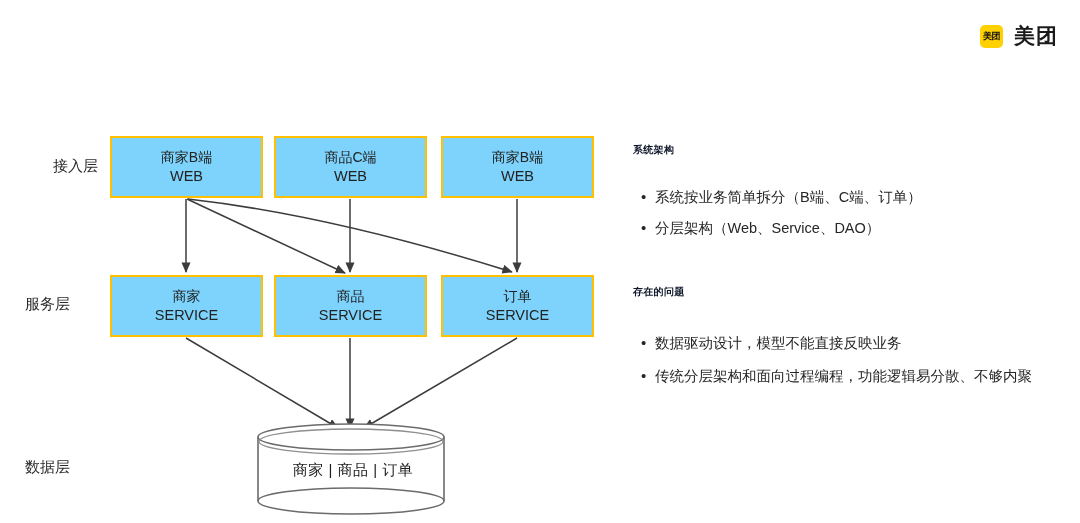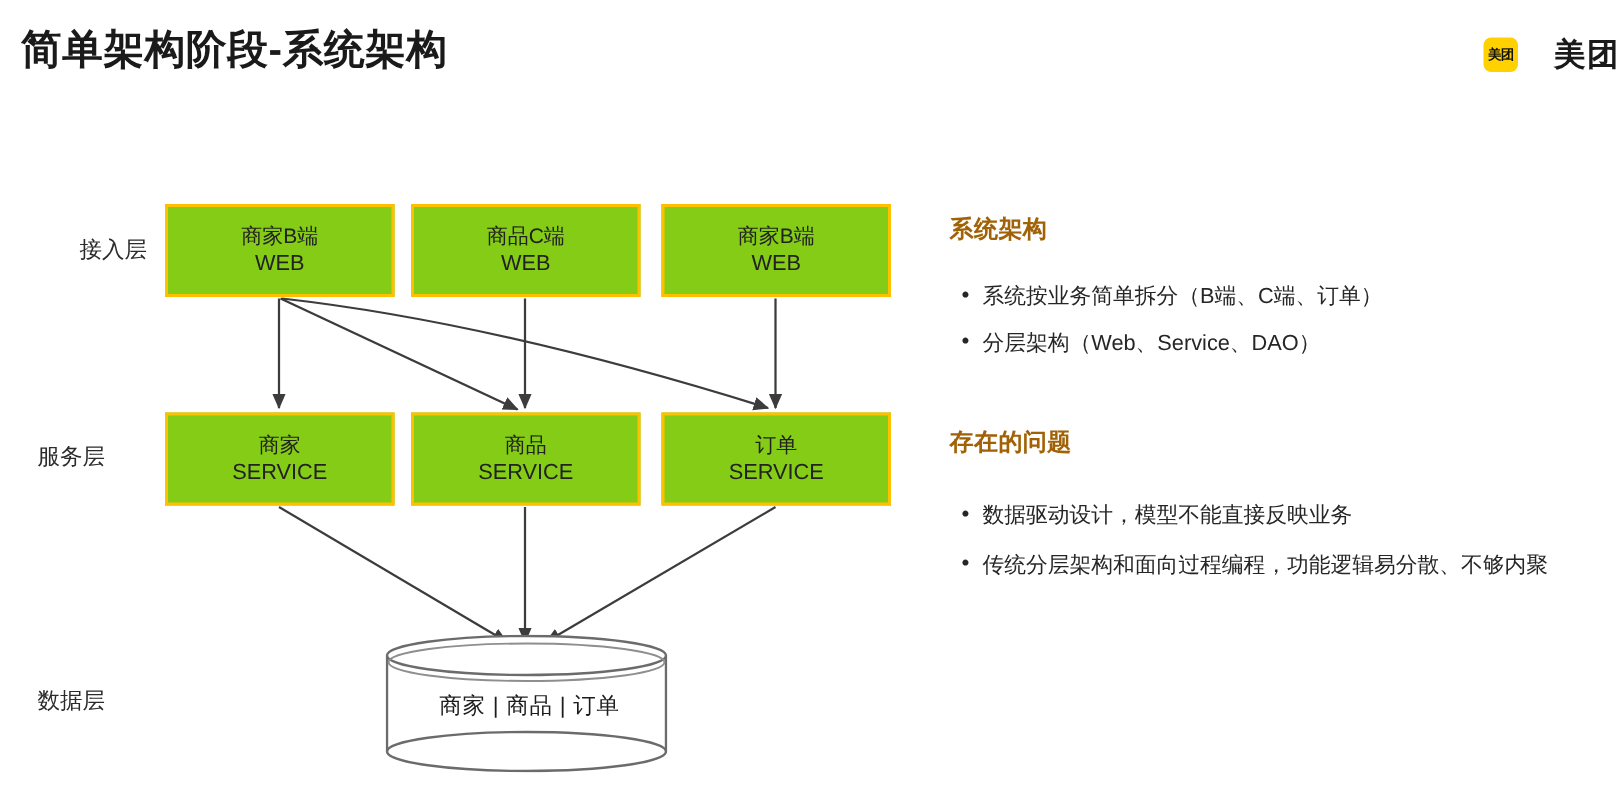--- a/index.html
+++ b/index.html
@@ -11,43 +11,43 @@
   }
   #slide { position: relative; width: 1080px; height: 523px; background: #fff; }
 
   
   #slide-title {
     position: absolute; left: 14px; top: 15px;
     font-size: 27px; font-weight: 700; color: #1a1a1a;
     letter-spacing: 0.5px; white-space: nowrap;
   }
   #brand-logo {
-    position: absolute; right: 0; top: 22px;
-    display: flex; align-items: center; gap: 24px; justify-content: space-between;
+    position: absolute; right: 22px; top: 22px;
+    display: flex; align-items: center; gap: 11px; justify-content: space-between;
   }
   #brand-mark {
     width: 23px; height: 23px; border-radius: 5px;
     background: #FFD100; color: #111;
     font-size: 9px; font-weight: 700; line-height: 23px;
     text-align: center; letter-spacing: -0.5px;
   }
   #brand-name { font-size: 21px; font-weight: 700; color: #1a1a1a; letter-spacing: 1px; }
 
   
   #diagram { position: absolute; left: 0; top: 0; width: 620px; height: 523px; }
   .layer-label {
     position: absolute; font-size: 15px; color: #2b2b2b; white-space: nowrap;
   }
   #label-access  { left: 25px; top: 157px; margin-left: 28px; }
   #label-service { left: 25px; top: 295px; }
   #label-data    { left: 25px; top: 458px; }
 
   .node-box {
     position: absolute; width: 153px; height: 62px;
-    border: 2px solid #FFC000; background: #84cc16;
+    border: 2px solid #FFC000; background: #7dd3fc;
     display: flex; flex-direction: column;
     align-items: center; justify-content: center;
     line-height: 1.34;
   }
   .node-box .l1 { font-size: 14px; color: #222; }
   .node-box .l2 { font-size: 14.5px; color: #222; }
 
   .row-web  { top: 136px; }
   .row-svc  { top: 275px; }
   .col-1 { left: 110px; }
@@ -59,21 +59,21 @@
     position: absolute; left: 257px; top: 461px; width: 192px;
     text-align: center; font-size: 15px; color: #1c1c1c;
     letter-spacing: 0.5px;
   }
 
   svg.edges { position: absolute; left: 0; top: 0; width: 620px; height: 523px; overflow: visible; }
 
   
   #notes { position: absolute; left: 633px; top: 0; width: 447px; height: 523px; }
   .note-head {
-    position: absolute; font-size: 16px; font-weight: 700; color: #a16207;
+    position: absolute; font-size: 10px; font-weight: 700; color: #0f172a;
     letter-spacing: 0.3px; white-space: nowrap;
   }
   #head-arch { top: 143px; left: 0; }
   #head-prob { top: 285px; left: 0; }
 
   .bullet {
     position: absolute; left: 8px; display: flex; align-items: flex-start;
     font-size: 14.5px; color: #262626; white-space: nowrap;
   }
   .bullet .dot {
@@ -83,21 +83,20 @@
   #b-arch-1 { top: 188px; }
   #b-arch-2 { top: 219px; }
   #b-prob-1 { top: 334px; }
   #b-prob-2 { top: 367px; }
 </style>
 </head>
 <body>
 
 <div id="slide">
 
-  <div id="slide-title">简单架构阶段-系统架构</div>
 
   <div id="brand-logo">
     <div id="brand-mark">美团</div>
     <div id="brand-name">美团</div>
   </div>
 
   <div id="diagram">
 
     <div class="layer-label" id="label-access">接入层</div>
     <div class="layer-label" id="label-service">服务层</div>

